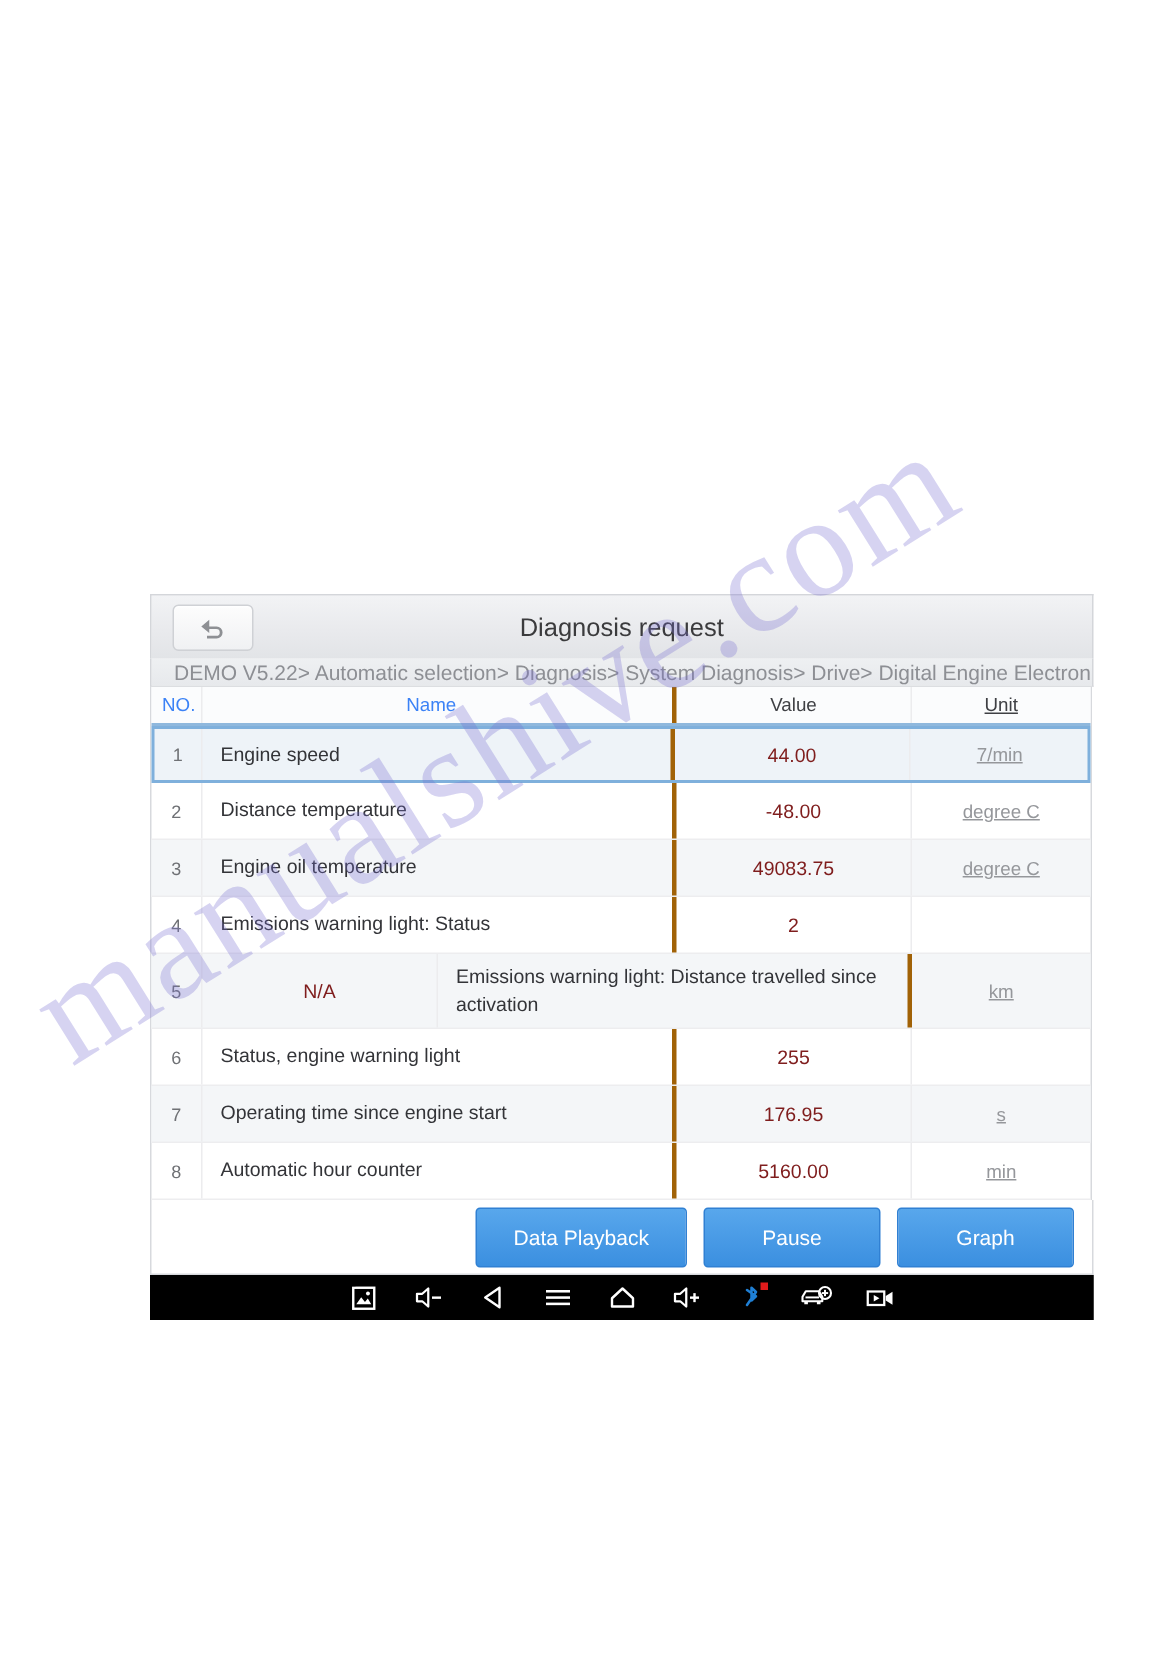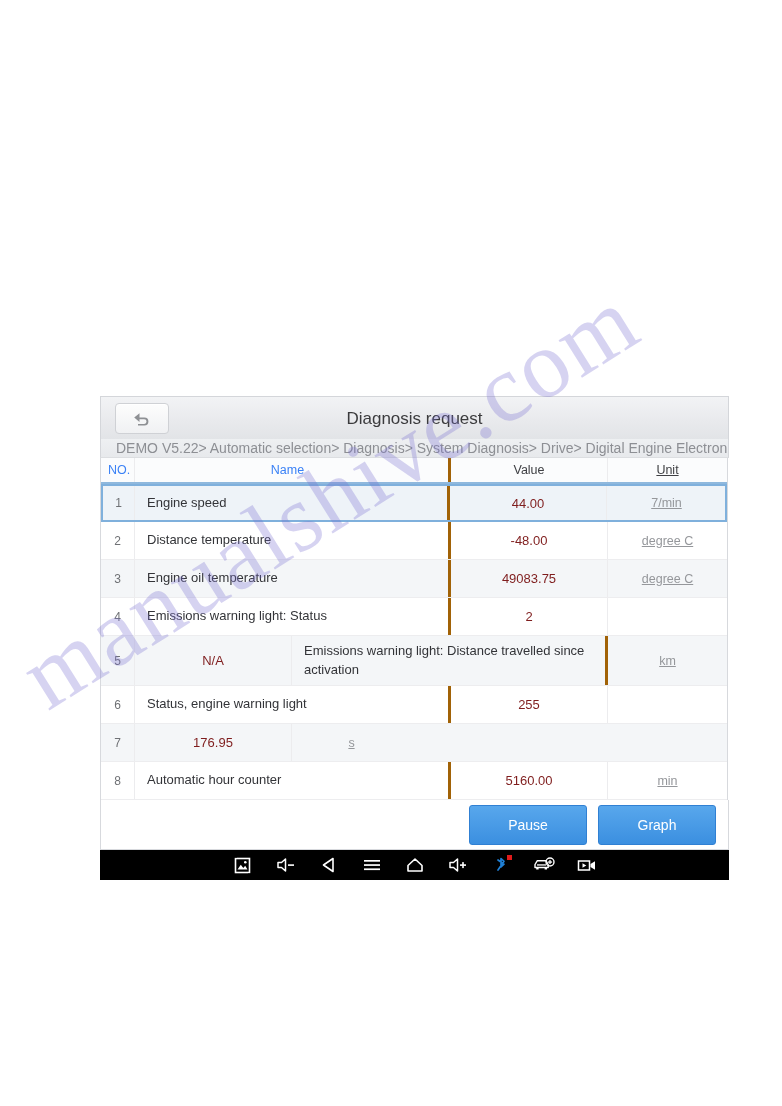--- a/index.html
+++ b/index.html
@@ -324,34 +324,36 @@
 
     <div class="trow drow">
       <div class="cell c-no">6</div>
       <div class="cell c-name">Status, engine warning light</div>
       <div class="cell c-value">255</div>
       <div class="cell c-unit"></div>
     </div>
 
     <div class="trow drow alt">
       <div class="cell c-no">7</div>
+      <div class="cell c-name">Operating time since engine start</div>
       <div class="cell c-value">176.95</div>
       <div class="cell c-unit">s</div>
     </div>
 
     <div class="trow drow">
       <div class="cell c-no">8</div>
       <div class="cell c-name">Automatic hour counter</div>
       <div class="cell c-value">5160.00</div>
       <div class="cell c-unit">min</div>
     </div>
 
   </div>
 
   <div class="actionbar">
+    <div class="abtn wide">Data Playback</div>
     <div class="abtn mid">Pause</div>
     <div class="abtn mid">Graph</div>
   </div>
 
   <div class="navbar">
 
     <div class="navicon">
       <span>
         <svg width="19" height="19" viewBox="0 0 19 19">
           <rect x="2.5" y="2.5" width="14" height="14" fill="none" stroke="#ffffff" stroke-width="1.6"></rect>

